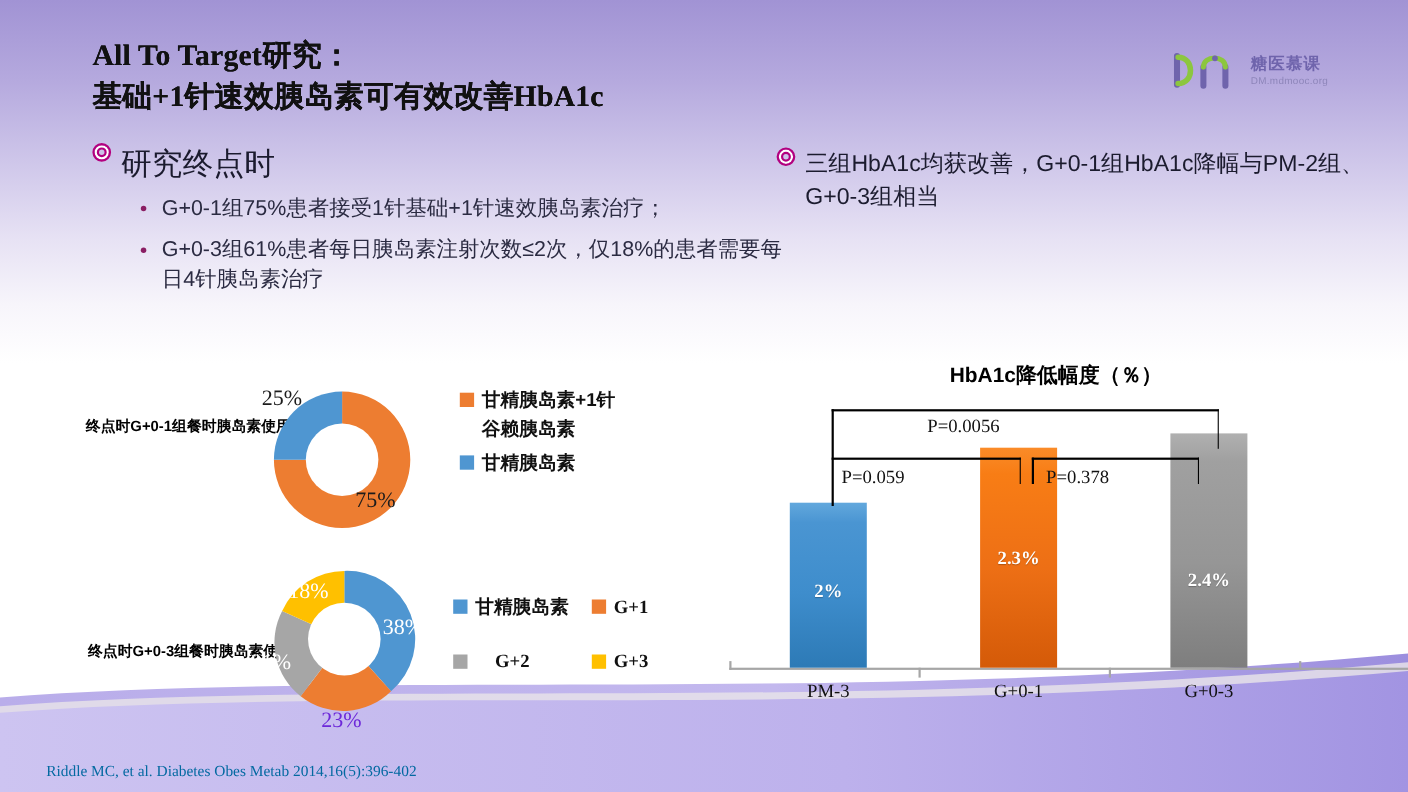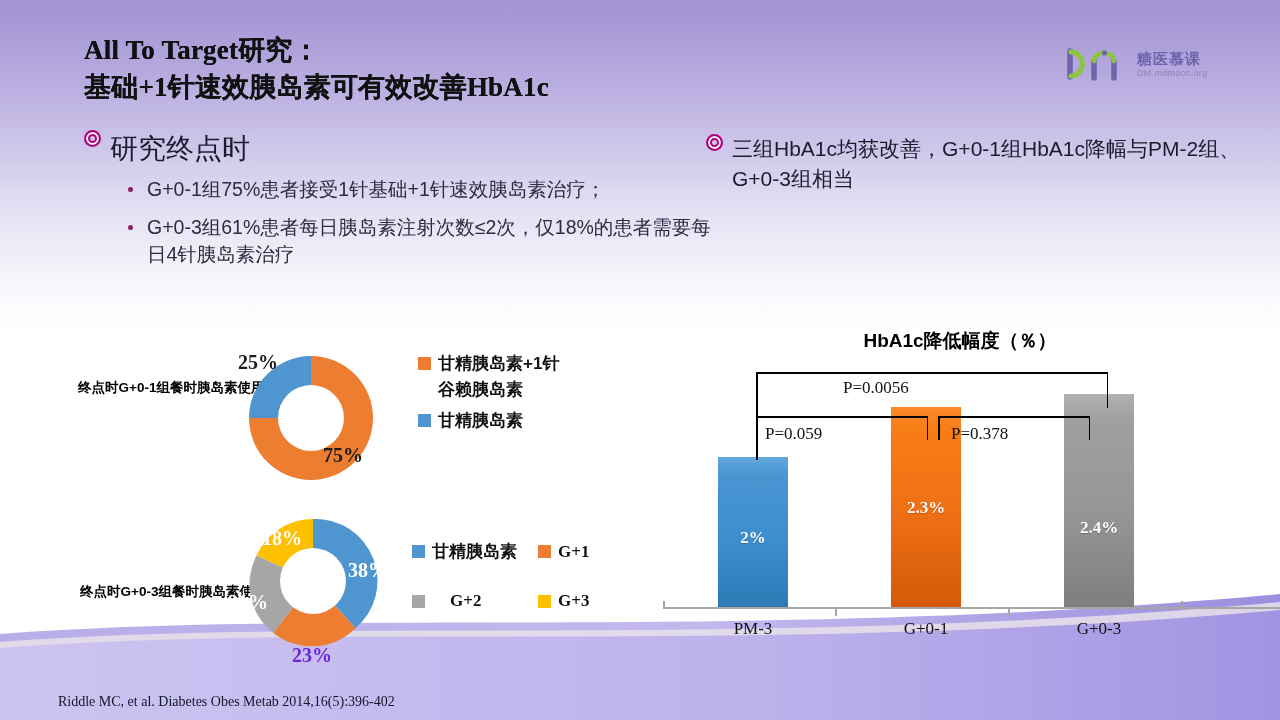--- a/index.html
+++ b/index.html
@@ -52,21 +52,21 @@
   
   .cap{
     position:absolute;font-family:"Liberation Sans",sans-serif;font-weight:bold;
     font-size:13.5px;color:#000;line-height:1.45;text-align:center;white-space:nowrap;
   }
   .legend-item{display:flex;align-items:center;gap:7px;}
   .sw{width:13px;height:13px;flex:0 0 auto;}
   .legend-label{font-family:"Liberation Sans",sans-serif;font-weight:bold;font-size:17px;color:#111;white-space:nowrap;}
   .legend-label.serif{font-family:"Liberation Serif",serif;}
 
-  .pctlbl{position:absolute;font-family:"Liberation Serif",serif;font-weight:bold;font-size:20px;}
+  .pctlbl{position:absolute;font-family:"Liberation Serif",serif;font-weight:normal;font-size:20px;}
 
   
   #barchart{position:absolute;left:655px;top:328px;width:610px;height:318px;}
   .bc-title{
     position:absolute;left:0;top:0;width:610px;text-align:center;
     font-family:"Liberation Sans",sans-serif;font-weight:bold;font-size:19px;color:#000;
   }
   .bar{position:absolute;bottom:0;}
   .bar-val{
     position:absolute;left:0;width:100%;text-align:center;color:#fff;
@@ -79,21 +79,21 @@
     font-size:17px;color:#111;
   }
   .brk{position:absolute;}
   .brk .h{position:absolute;background:#000;height:1.6px;}
   .brk .v{position:absolute;background:#000;width:1.6px;}
   .plbl{position:absolute;font-family:"Liberation Serif",serif;font-size:17px;color:#111;white-space:nowrap;}
 
   
   .cite{
     position:absolute;left:42px;top:694px;
-    font-family:"Liberation Serif",serif;font-size:14px;color:#0f172a;white-space:nowrap;margin-left:16px;
+    font-family:"Liberation Serif",serif;font-size:14px;color:#0369a1;white-space:nowrap;
   }
 </style>
 </head>
 <body>
 
 <div id="slide">
 
   <div class="bg-top"></div>
 
   <div class="bg-bottom">

